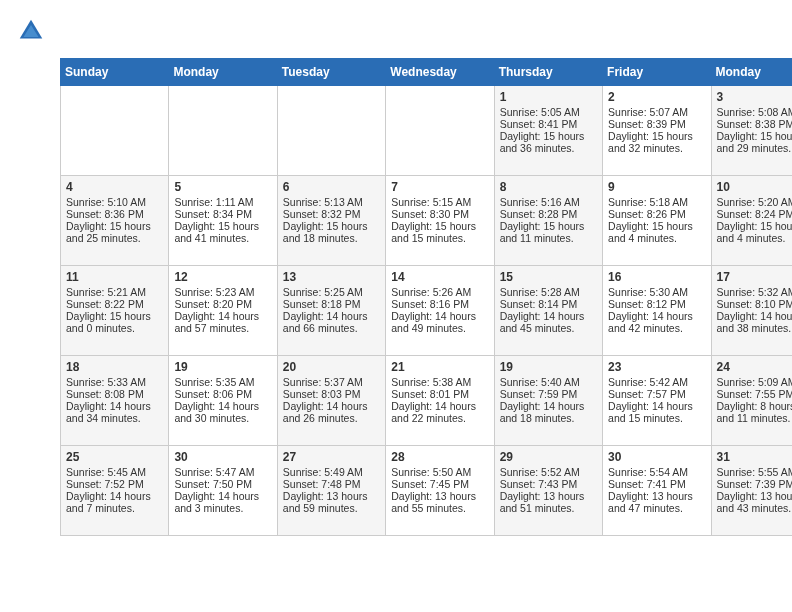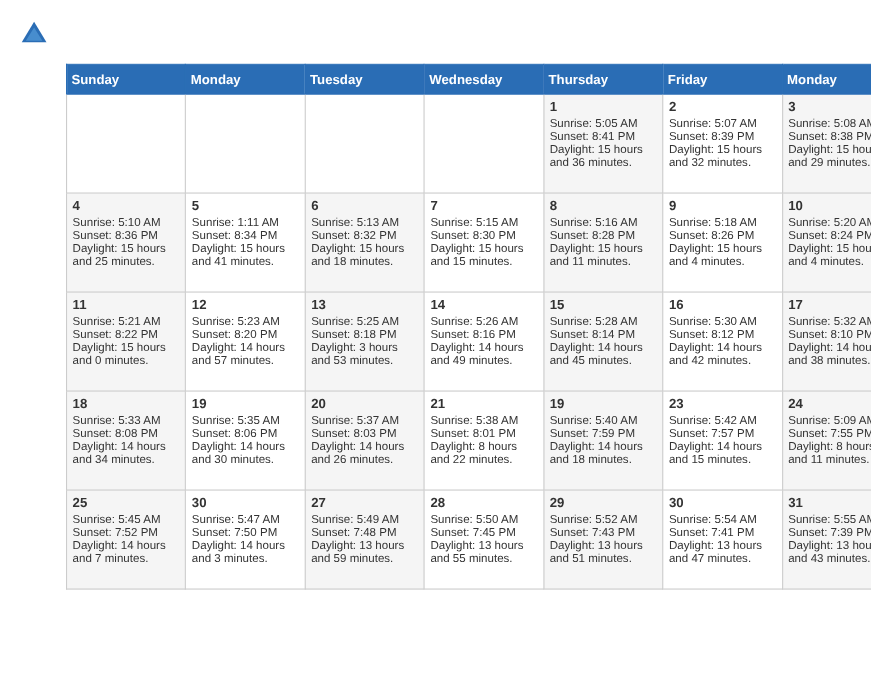--- a/index.html
+++ b/index.html
@@ -211,21 +211,21 @@
         <td>
           <span class="day-number">12</span>
           <div>Sunrise: 5:23 AM</div>
           <div>Sunset: 8:20 PM</div>
           <div>Daylight: 14 hours and 57 minutes.</div>
         </td>
         <td>
           <span class="day-number">13</span>
           <div>Sunrise: 5:25 AM</div>
           <div>Sunset: 8:18 PM</div>
-          <div>Daylight: 3 hours and 53 minutes.</div>
+          <div>Daylight: 14 hours and 66 minutes.</div>
         </td>
         <td>
           <span class="day-number">14</span>
           <div>Sunrise: 5:26 AM</div>
           <div>Sunset: 8:16 PM</div>
           <div>Daylight: 14 hours and 49 minutes.</div>
         </td>
         <td>
           <span class="day-number">15</span>
           <div>Sunrise: 5:28 AM</div>
@@ -261,21 +261,21 @@
         <td>
           <span class="day-number">20</span>
           <div>Sunrise: 5:37 AM</div>
           <div>Sunset: 8:03 PM</div>
           <div>Daylight: 14 hours and 26 minutes.</div>
         </td>
         <td>
           <span class="day-number">21</span>
           <div>Sunrise: 5:38 AM</div>
           <div>Sunset: 8:01 PM</div>
-          <div>Daylight: 8 hours and 22 minutes.</div>
+          <div>Daylight: 14 hours and 22 minutes.</div>
         </td>
         <td>
           <span class="day-number">19</span>
           <div>Sunrise: 5:40 AM</div>
           <div>Sunset: 7:59 PM</div>
           <div>Daylight: 14 hours and 18 minutes.</div>
         </td>
         <td>
           <span class="day-number">23</span>
           <div>Sunrise: 5:42 AM</div>

